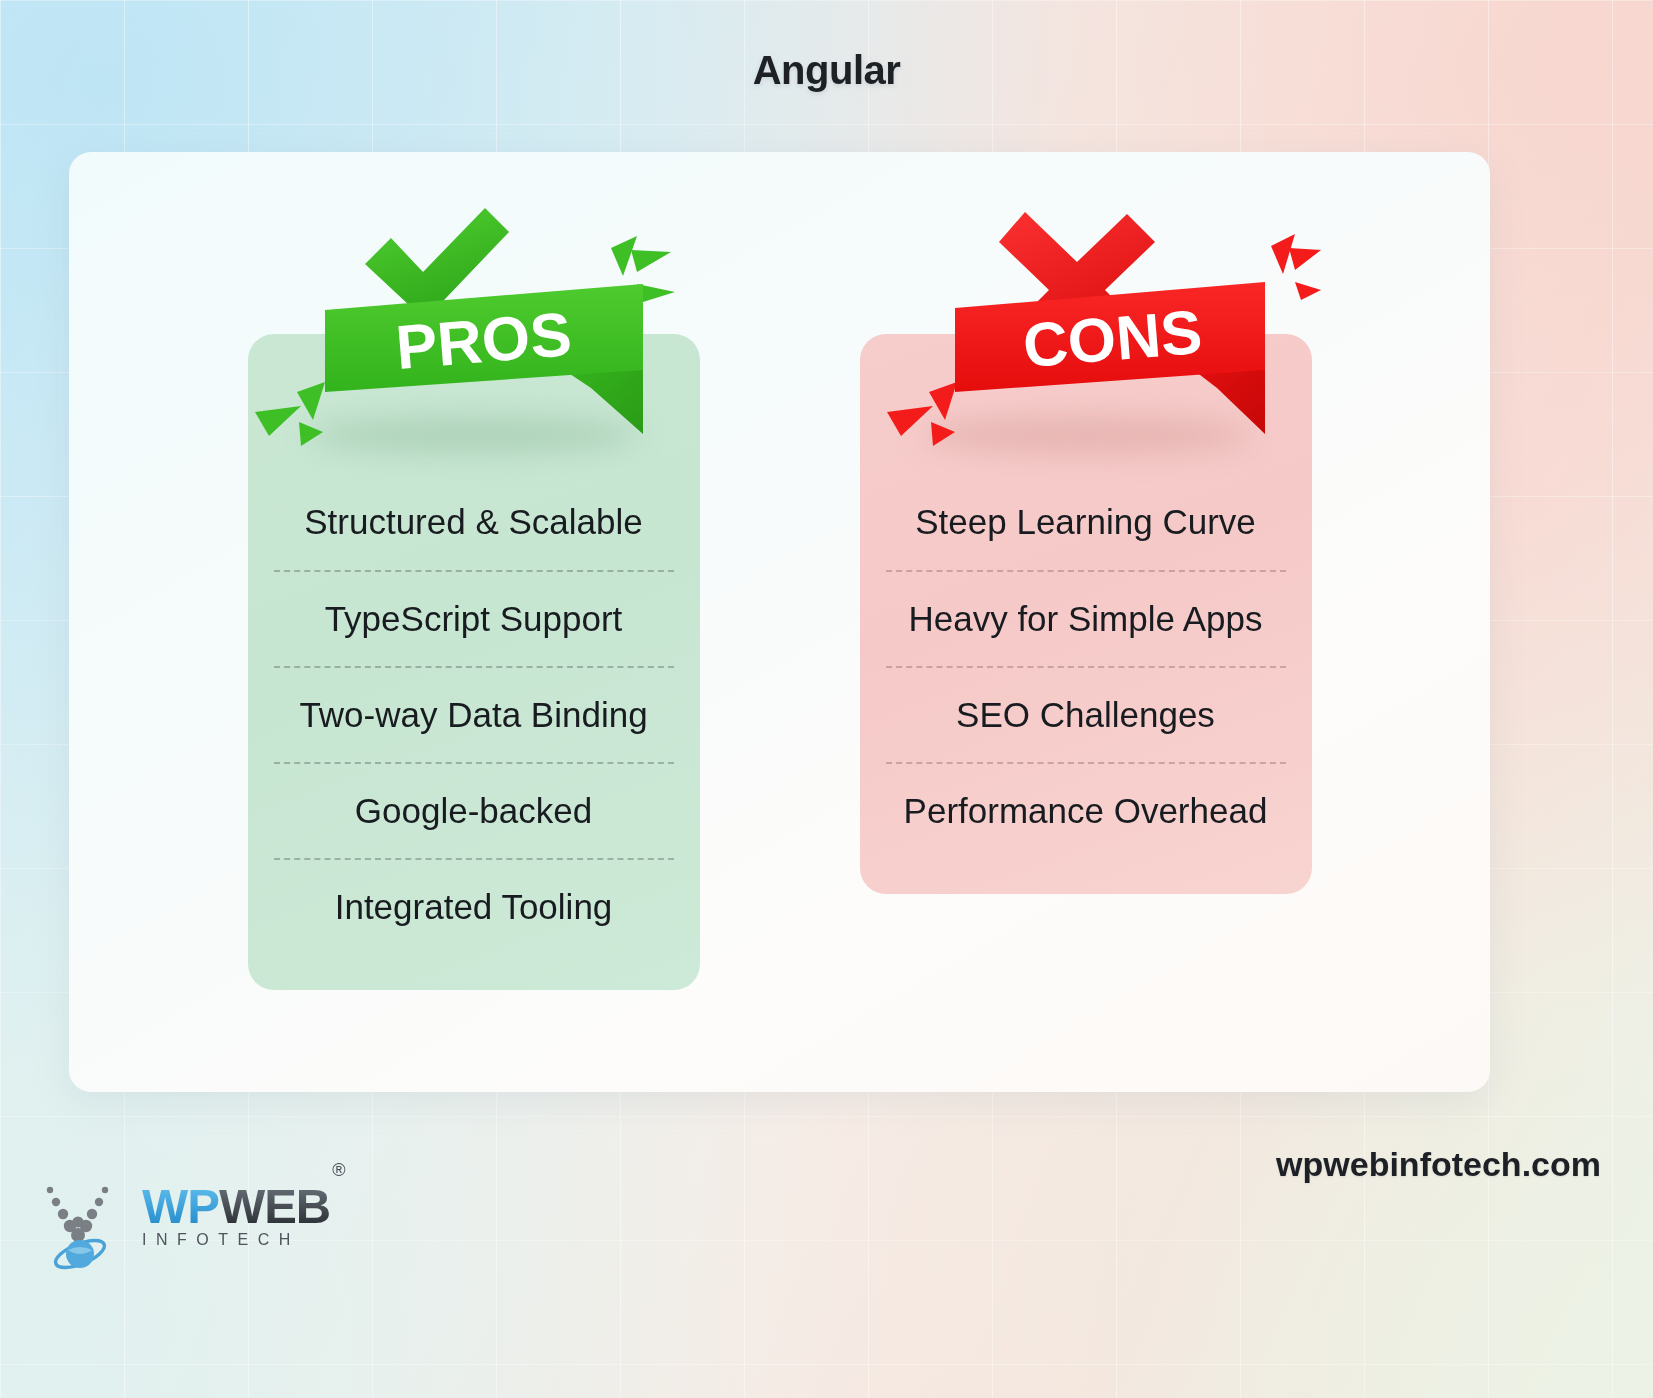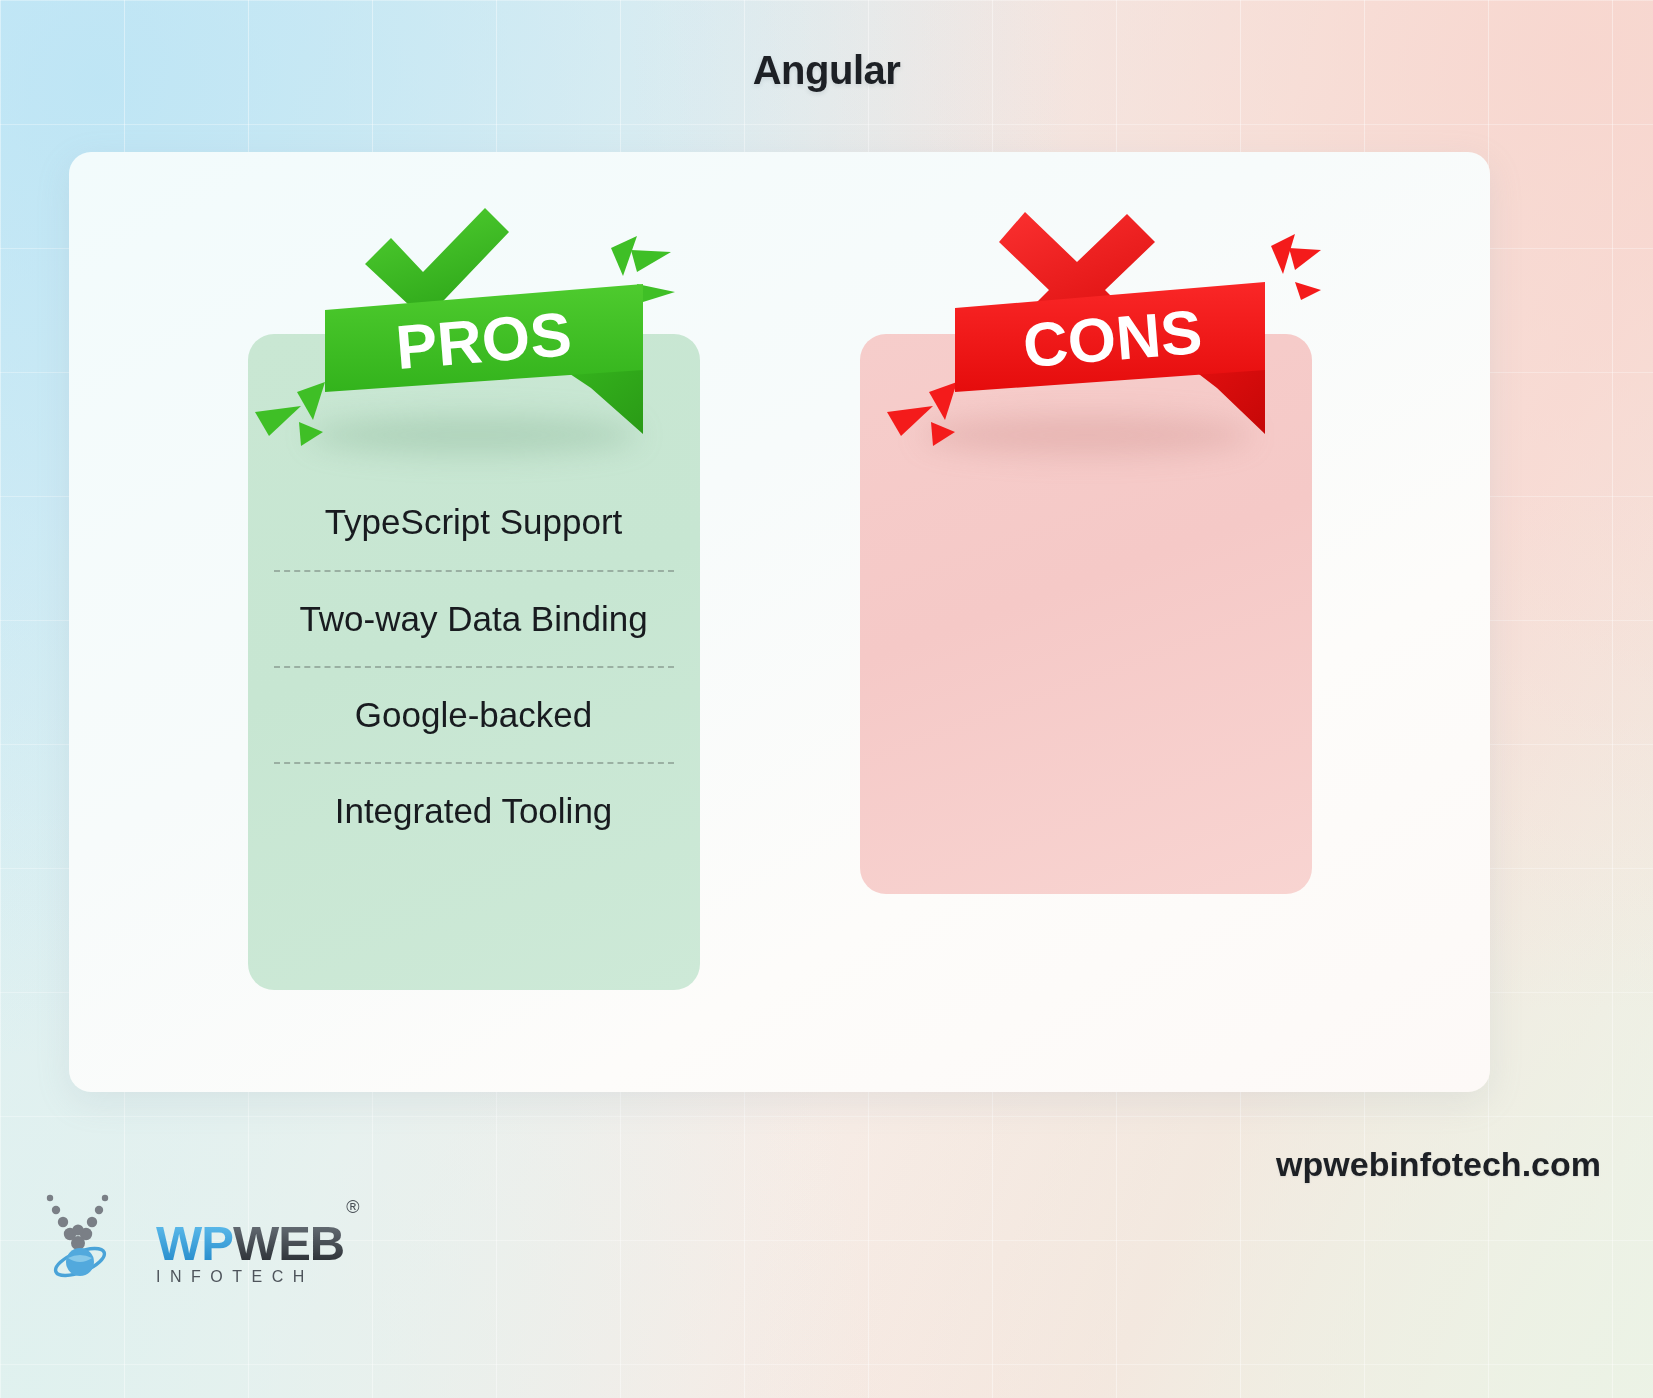--- a/index.html
+++ b/index.html
@@ -114,22 +114,22 @@
     pointer-events:none;
   }
   .badge-svg{ width:100%; height:100%; display:block; overflow:visible; }
 
   
   .footer-logo{
     position:absolute;
     left:42px; top:1178px;
     width:320px; height:108px;
     display:flex;
-    align-items:flex-end;
-    gap:28px;
+    align-items:flex-start;
+    gap:14px;
   }
   .logo-mark{ width:86px; height:100px; flex:0 0 auto; }
   .logo-text{ position:relative; padding-top:4px; }
   .logo-word{
     font-size:49px;
     font-weight:bold;
     letter-spacing:-1px;
     line-height:1;
     display:inline-block;
   }
@@ -205,20 +205,21 @@
 
           <polygon points="322,162 404,162 404,228 352,182" fill="url(#gGreenDark)"></polygon>
 
           <polygon points="86,104 404,78 404,164 86,186" fill="url(#gGreen)"></polygon>
 
           <text x="245" y="156" text-anchor="middle" font-family="Liberation Sans, sans-serif" font-size="62" font-weight="bold" fill="#ffffff" transform="rotate(-4.6 245 140)">PROS</text>
         </svg>
       </div>
 
       <div class="list">
+        <div class="list-item">Structured &amp; Scalable</div>
         <div class="list-item">TypeScript Support</div>
         <div class="list-item">Two-way Data Binding</div>
         <div class="list-item">Google-backed</div>
         <div class="list-item">Integrated Tooling</div>
       </div>
     </div>
 
     <div class="panel cons">
       <div class="panel-shadow"></div>
 
@@ -256,20 +257,26 @@
           </g>
 
           <polygon points="340,162 414,162 414,228 366,182" fill="url(#gRedDark)"></polygon>
 
           <polygon points="104,102 414,76 414,164 104,186" fill="url(#gRed)"></polygon>
 
           <text x="262" y="154" text-anchor="middle" font-family="Liberation Sans, sans-serif" font-size="62" font-weight="bold" fill="#ffffff" transform="rotate(-4.6 262 138)">CONS</text>
         </svg>
       </div>
 
+      <div class="list">
+        <div class="list-item">Steep Learning Curve</div>
+        <div class="list-item">Heavy for Simple Apps</div>
+        <div class="list-item">SEO Challenges</div>
+        <div class="list-item">Performance Overhead</div>
+      </div>
     </div>
 
   </div>
 </div>
 
 <div class="footer-logo">
   <svg class="logo-mark" viewBox="0 0 86 100">
     <g fill="#7a7f86">
       <circle cx="8" cy="12" r="3.2"></circle>
       <circle cx="14" cy="24" r="4.2"></circle>

